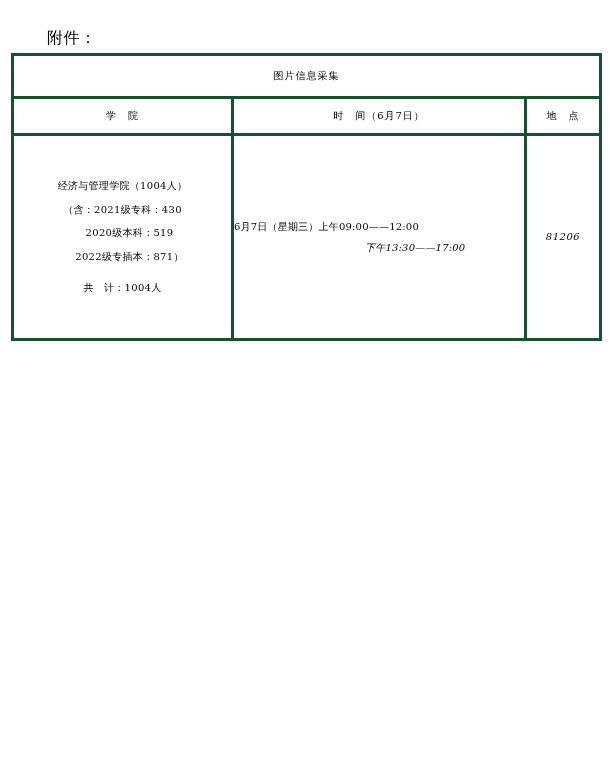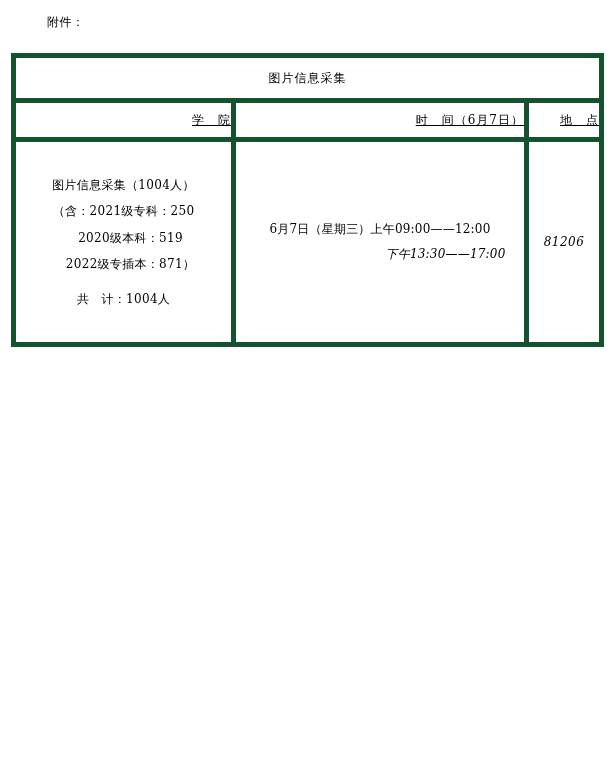--- a/index.html
+++ b/index.html
@@ -16,51 +16,50 @@
   }
   .page {
     position: relative;
     width: 610px;
     height: 782px;
     box-sizing: border-box;
   }
   .attachment-label {
     position: absolute;
     left: 47px;
-    top: 14px;
-    font-size: 12px;
+    top: 28px;
+    font-size: 16px;
     letter-spacing: 0.5px;
   }
   table.info-table {
     position: absolute;
     left: 11px;
     top: 53px;
     width: 588px;
     border-collapse: collapse;
     table-layout: fixed;
   }
   table.info-table td {
-    border: 5px solid #14532d;
+    border: 3px solid #14532d;
     padding: 0;
     vertical-align: middle;
-    font-size: 12px;
+    font-size: 10px;
     line-height: 1.55;
   }
   .title-cell {
     text-align: center;
     height: 40px;
     font-size: 15px;
     letter-spacing: 1px;
   }
   .head-cell {
-    text-align: right;
+    text-align: center;
     height: 34px;
     font-size: 14px;
     letter-spacing: 1px;
-    text-decoration: underline;
   }
   .col-college { width: 220px; }
   .col-time    { width: 293px; }
   .col-place   { width: 75px; }
 
   .college-cell {
     text-align: center;
     padding: 14px 6px 14px 6px;
   }
   .college-cell .line {
@@ -72,21 +71,21 @@
   .college-cell .line.l2,
   .college-cell .line.l3,
   .college-cell .line.l4 { margin-bottom: 8px; }
   .college-cell .line.sum { margin-top: 16px; }
 
   .indent-1 { padding-left: 0px; }
   .indent-2 { padding-left: 14px; }
   .indent-3 { padding-left: 0px; }
 
   .time-cell {
-    text-align: center;
+    text-align: left;
     padding: 8px 6px 8px 6px;
     margin-left: 19px;
   }
   .time-cell .t1 {
     display: block;
     white-space: nowrap;
     letter-spacing: 0.2px;
   }
   .time-cell .t2 {
     display: block;
@@ -122,22 +121,22 @@
         <td class="title-cell" colspan="3">图片信息采集</td>
       </tr>
       <tr>
         <td class="head-cell">学　院</td>
         <td class="head-cell">时　间（6月7日）</td>
         <td class="head-cell">地　点</td>
       </tr>
 
       <tr class="row-block">
         <td class="college-cell">
-          <span class="line l1 indent-1">图片信息采集（1004人）</span>
-          <span class="line l2 indent-1">（含：2021级专科：250</span>
+          <span class="line l1 indent-1">经济与管理学院（1004人）</span>
+          <span class="line l2 indent-1">（含：2021级专科：430</span>
           <span class="line l3 indent-2">2020级本科：519</span>
           <span class="line l4 indent-2">2022级专插本：871）</span>
           <span class="line sum indent-3">共　计：1004人</span>
         </td>
         <td class="time-cell">
           <span class="t1">6月7日（星期三）上午09:00——12:00</span>
           <span class="t2">下午13:30——17:00</span>
         </td>
         <td class="place-cell">81206</td>
       </tr>

